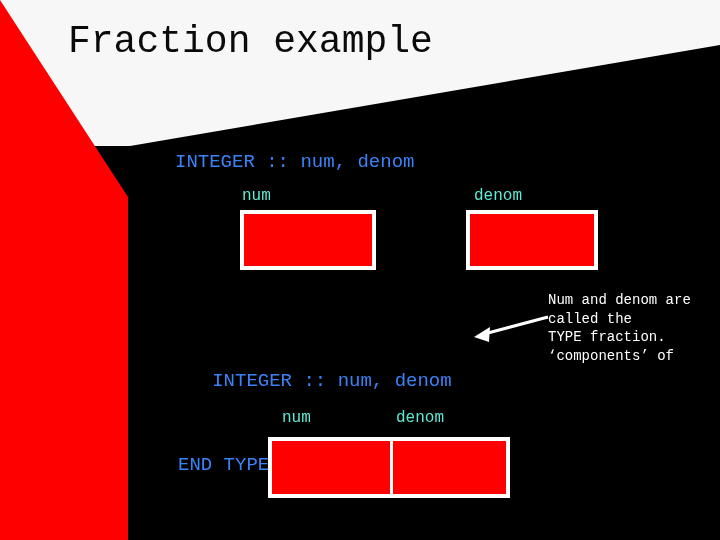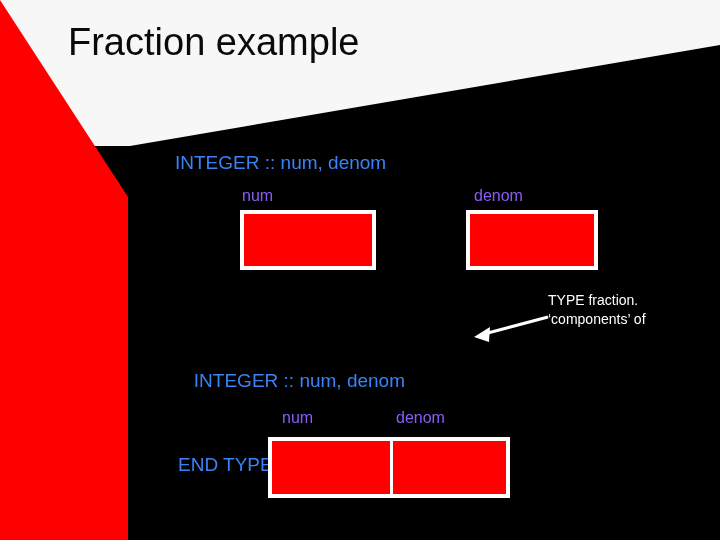--- a/index.html
+++ b/index.html
@@ -6,21 +6,21 @@
     margin: 0;
     padding: 0;
     background: #000000;
   }
   #slide {
     position: relative;
     width: 720px;
     height: 540px;
     background: #000000;
     overflow: hidden;
-    font-family: Liberation Sans, sans-serif;
+    font-family: Liberation Mono, monospace;
   }
 
   
   .bg-layer {
     position: absolute;
     top: 0; left: 0;
     width: 720px;
     height: 540px;
     pointer-events: none;
   }
@@ -60,21 +60,21 @@
     line-height: 28px;
   }
   #type-block .ln {
     display: block;
     white-space: pre;
   }
 
   
   .field-label {
     position: absolute;
-    color: #8b5cf6;
+    color: #5eead4;
     font-size: 16px;
     line-height: 20px;
     white-space: nowrap;
   }
   #label-num-top   { left: 242px; top: 186px; }
   #label-denom-top { left: 474px; top: 186px; }
   #label-num-bot   { left: 282px; top: 408px; }
   #label-denom-bot { left: 396px; top: 408px; }
 
   
@@ -152,20 +152,22 @@
     <span class="ln">   INTEGER :: num, denom</span>
     <span class="ln">END TYPE fraction</span>
   </div>
 
   <svg id="arrow-svg" viewBox="0 0 80 50">
     <line x1="78" y1="5" x2="14" y2="22" stroke="#ffffff" stroke-width="3"></line>
     <polygon points="4,25 20,15 19,30" fill="#ffffff"></polygon>
   </svg>
 
   <div id="callout">
+    <span class="ln">Num and denom are</span>
+    <span class="ln">called the</span>
     <span class="ln">TYPE fraction.</span>
     <span class="ln">‘components’ of</span>
   </div>
 
   <div class="field-label" id="label-num-bot">num</div>
   <div class="field-label" id="label-denom-bot">denom</div>
 
   <div id="box-pair">
     <div class="half first"></div>
     <div class="half second"></div>

